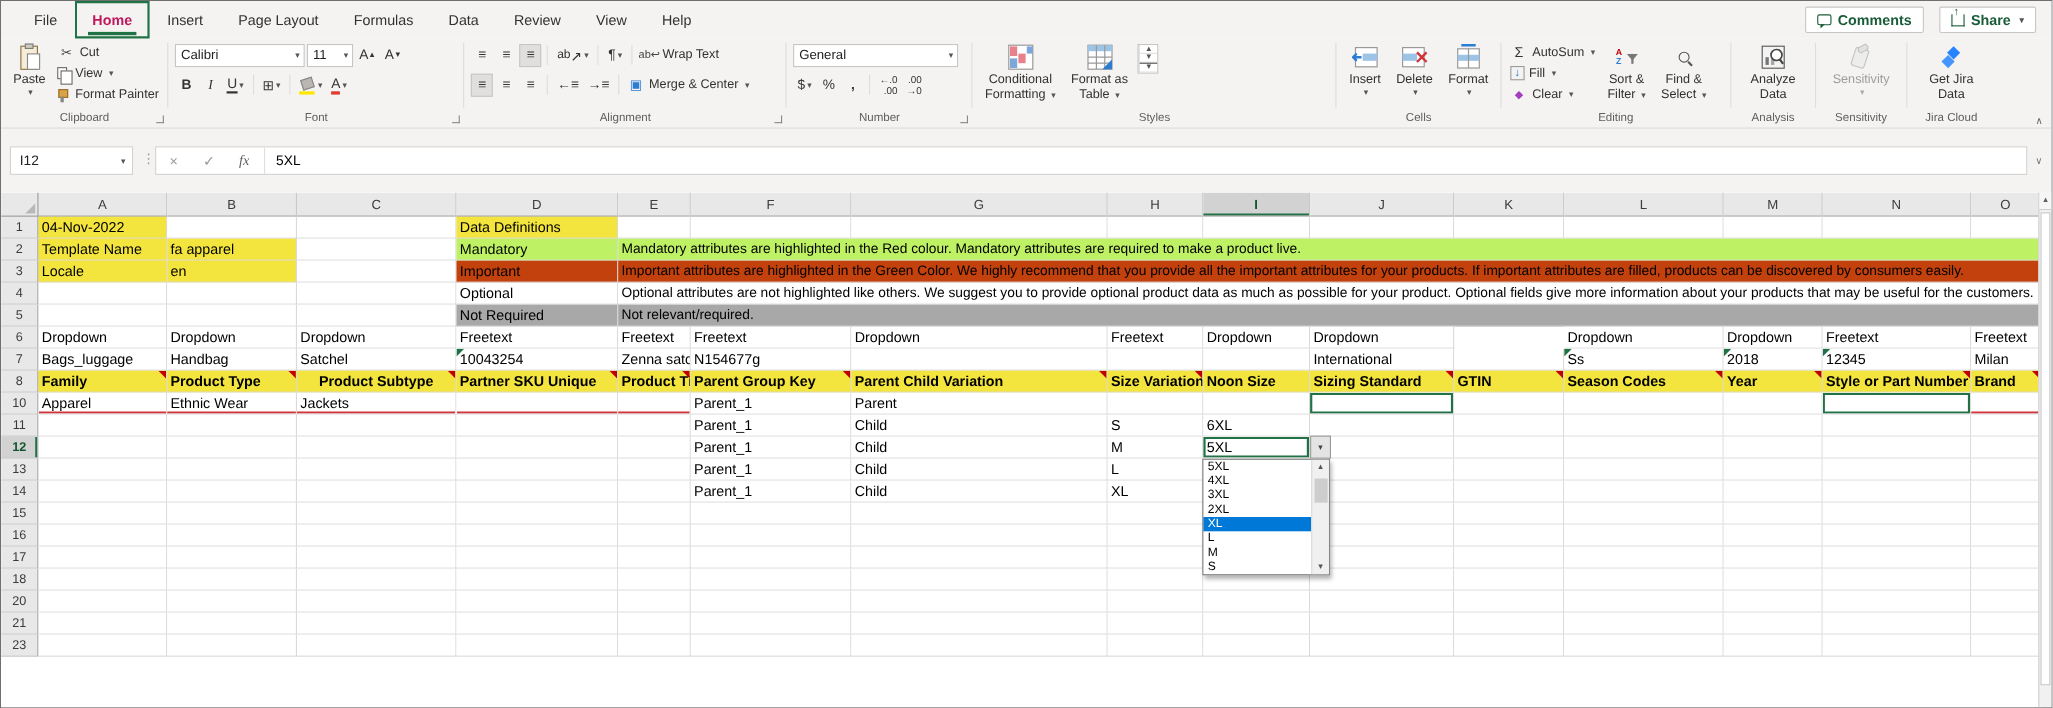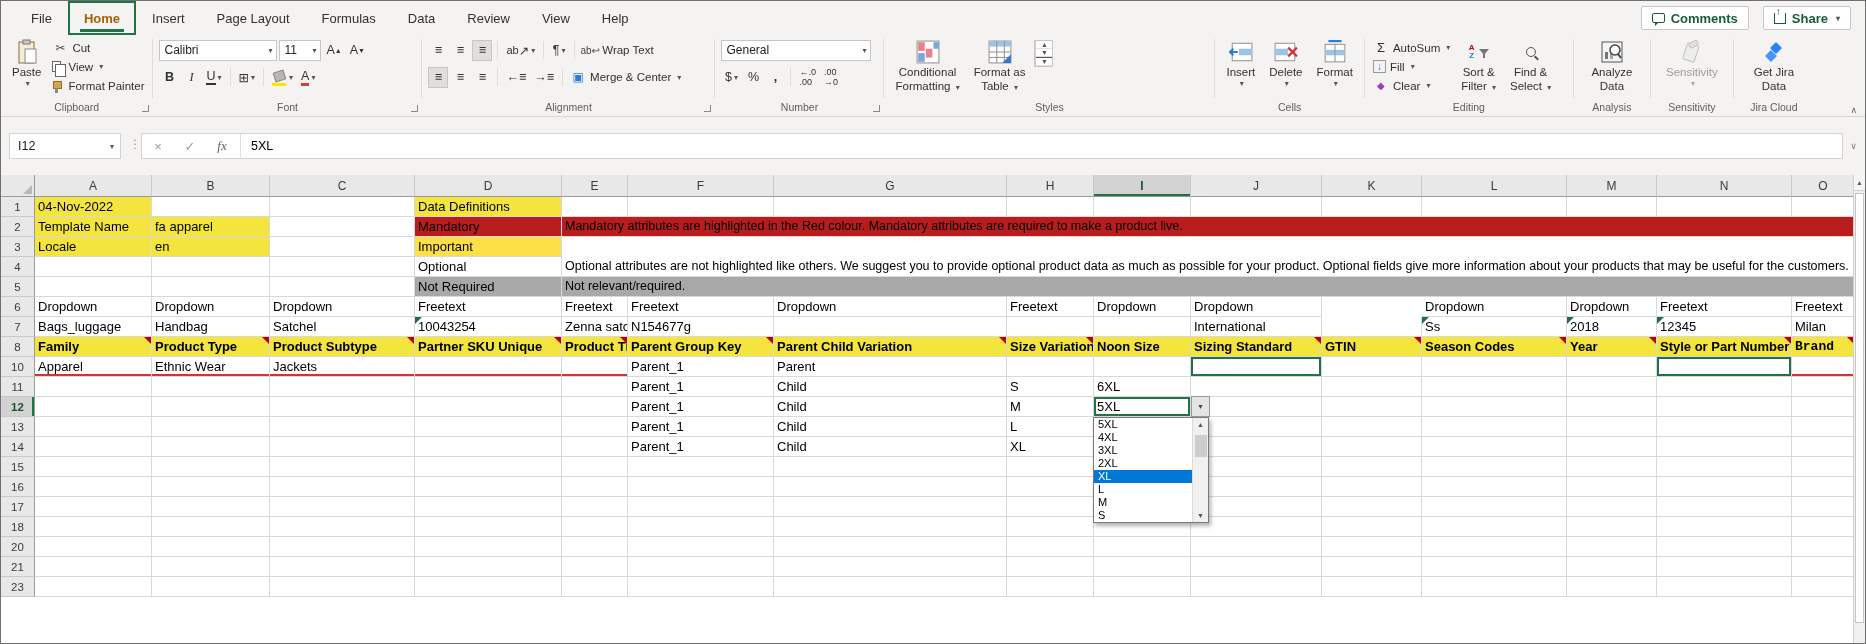--- a/index.html
+++ b/index.html
@@ -5,21 +5,21 @@
   html,body{margin:0;padding:0;background:#e8e8e8;}
   .page{position:relative;width:1866px;height:644px;background:#fff;border:1px solid #6f6f6f;
         box-sizing:border-box;font-family:"Liberation Sans",sans-serif;overflow:hidden;
         -webkit-font-smoothing:antialiased;}
   .page *{box-sizing:border-box;}
 
   
   .tabbar{position:absolute;left:0;top:0;right:0;height:34px;background:#f4f3f2;display:flex;align-items:center;}
   .tabs{display:flex;align-items:center;height:100%;padding-left:14px;}
   .tab{font-size:13px;color:#323130;padding:0 16px;height:100%;display:flex;align-items:center;position:relative;cursor:default;white-space:nowrap;}
-  .tab.active{font-weight:bold;color:#a16207;}
+  .tab.active{font-weight:bold;color:#be185d;}
   .tab.active::after{content:"";position:absolute;left:12px;right:12px;bottom:3px;height:3px;background:#217346;}
   .tr-right{margin-left:auto;display:flex;gap:14px;padding-right:14px;}
   .pill{display:flex;align-items:center;gap:6px;border:1px solid #c8c6c4;background:#fff;height:24px;
         padding:0 10px;border-radius:2px;font-size:13px;color:#185c37;font-weight:bold;}
   .cmt-ic{width:13px;height:10px;border:1.5px solid #185c37;border-radius:2px;position:relative;display:inline-block;}
   .cmt-ic::after{content:"";position:absolute;left:2px;bottom:-4px;border-left:4px solid #185c37;border-bottom:4px solid transparent;}
   .shr-ic{width:12px;height:11px;border:1.5px solid #185c37;border-top:none;position:relative;display:inline-block;}
   .shr-ic::after{content:"↑";position:absolute;left:1px;top:-7px;font-size:10px;color:#185c37;font-weight:bold;}
   .car{font-size:8px;color:#555;margin-left:2px;}
 
@@ -90,22 +90,22 @@
   .chead{background:#e8e8e8;border-right:1px solid #c9c9c9;border-bottom:1px solid #9a9a9a;
          font-size:12px;color:#3b3b3b;display:flex;align-items:center;justify-content:center;}
   .chead.selc{background:#d2d2d2;color:#14562e;box-shadow:inset 0 -2px 0 #217346;font-weight:bold;}
   .srow{display:flex;height:20px;}
   .rhead{width:34px;background:#e8e8e8;border-right:1px solid #9a9a9a;border-bottom:1px solid #c9c9c9;
          font-size:11.5px;color:#3b3b3b;display:flex;align-items:center;justify-content:center;}
   .rhead.selr{background:#d2d2d2;color:#14562e;box-shadow:inset -2px 0 0 #217346;font-weight:bold;}
   .cell{border-right:1px solid #d9d9d9;border-bottom:1px solid #d9d9d9;font-size:13px;color:#000;
         padding:0 3px;line-height:19px;white-space:nowrap;overflow:hidden;position:relative;background:#fff;}
   .fy{background:#f3e53d;}
-  .fr{background:#b91c1c;}
-  .fg{background:#fde047;}
+  .fr{background:#bef264;}
+  .fg{background:#c2410c;}
   .fgr{background:#a8a8a8;}
   .hdr{background:#f3e53d;font-weight:bold;}
   .banner{font-size:12.5px;}
   .rtri::after{content:"";position:absolute;right:0;top:0;border-top:7px solid #c00000;border-left:7px solid transparent;}
   .gtri::before{content:"";position:absolute;left:0;top:0;border-top:7px solid #1e7145;border-right:7px solid transparent;}
   .bbred{box-shadow:inset 0 -2px 0 #d13438;}
   .boxg{box-shadow:inset 0 0 0 2px #217346;}
   .active{box-shadow:inset 0 0 0 2px #217346;z-index:2;overflow:visible;}
   .dvbtn{position:absolute;right:-20px;top:-1px;width:19px;height:21px;background:#e4e4e4;border:1px solid #9a9a9a;
          display:flex;align-items:center;justify-content:center;font-size:8px;color:#444;z-index:3;}
@@ -255,21 +255,21 @@
             <span class="car">▾</span>
           </span>
         </div>
       </div>
       <div class="grp-label"><span>Alignment</span>
         <span class="lnch"></span></div>
     </div>
     <div class="sep"></div>
 
     <div class="grp" style="min-width:168px;">
-      <div class="grp-body" style="flex-direction:column;gap:3px;">
+      <div class="grp-body" style="flex-direction:column;gap:3px;text-align:right;">
         <div class="rw">
           <div class="combo w150">
             <span>General</span>
             <span class="car">▾</span>
           </div>
         </div>
         <div class="rw">
           <span class="tbtn">$<span class="car">▾</span></span>
           <span class="tbtn">%</span>
           <span class="tbtn" style="font-weight:bold">,</span>
@@ -512,20 +512,21 @@
         <div class="cell" style="width: 145px;"></div>
         <div class="cell fr" style="width: 147px;"><span>Mandatory</span></div>
         <div class="cell fr banner" style="width: 1293px;"><span>Mandatory attributes are highlighted in the Red colour. Mandatory attributes are required to make a product live.</span></div>
       </div>
       <div class="srow">
         <div class="rhead">3</div>
         <div class="cell fy" style="width: 117px;"><span>Locale</span></div>
         <div class="cell fy" style="width: 118px;"><span>en</span></div>
         <div class="cell" style="width: 145px;"></div>
         <div class="cell fg" style="width: 147px;"><span>Important</span></div>
+        <div class="cell fg banner" style="width: 1293px;"><span>Important attributes are highlighted in the Green Color. We highly recommend that you provide all the important attributes for your products. If important attributes are filled, products can be discovered by consumers easily.</span></div>
       </div>
       <div class="srow">
         <div class="rhead">4</div>
         <div class="cell" style="width: 117px;"></div>
         <div class="cell" style="width: 118px;"></div>
         <div class="cell" style="width: 145px;"></div>
         <div class="cell" style="width: 147px;"><span>Optional</span></div>
         <div class="cell banner" style="width: 1293px;"><span>Optional attributes are not highlighted like others. We suggest you to provide optional product data as much as possible for your product. Optional fields give more information about your products that may be useful for the customers.</span></div>
       </div>
       <div class="srow">
@@ -569,33 +570,33 @@
         <div class="cell" style="width: 100px;"></div>
         <div class="cell gtri" style="width: 145px;"><span>Ss</span></div>
         <div class="cell gtri" style="width: 90px;"><span>2018</span></div>
         <div class="cell gtri" style="width: 135px;"><span>12345</span></div>
         <div class="cell" style="width: 63px;"><span>Milan</span></div>
       </div>
       <div class="srow">
         <div class="rhead">8</div>
         <div class="cell hdr rtri" style="width: 117px;"><span>Family</span></div>
         <div class="cell hdr rtri" style="width: 118px;"><span>Product Type</span></div>
-        <div class="cell hdr rtri" style="width: 145px;"><span>Product Subtype</span></div>
+        <div class="cell hdr rtri" style="width: 145px; text-align: center;"><span>Product Subtype</span></div>
         <div class="cell hdr rtri" style="width: 147px;"><span>Partner SKU Unique</span></div>
         <div class="cell hdr rtri" style="width: 66px;"><span>Product Title</span></div>
         <div class="cell hdr rtri" style="width: 146px;"><span>Parent Group Key</span></div>
         <div class="cell hdr rtri" style="width: 233px;"><span>Parent Child Variation</span></div>
         <div class="cell hdr rtri" style="width: 87px;"><span>Size Variation</span></div>
         <div class="cell hdr" style="width: 97px;"><span>Noon Size</span></div>
         <div class="cell hdr rtri" style="width: 131px;"><span>Sizing Standard</span></div>
         <div class="cell hdr rtri" style="width: 100px;"><span>GTIN</span></div>
         <div class="cell hdr rtri" style="width: 145px;"><span>Season Codes</span></div>
         <div class="cell hdr rtri" style="width: 90px;"><span>Year</span></div>
         <div class="cell hdr rtri" style="width: 135px;"><span>Style or Part Number</span></div>
-        <div class="cell hdr rtri" style="width: 63px; font-family: Liberation Mono, monospace;"><span>Brand</span></div>
+        <div class="cell hdr rtri" style="width: 63px;"><span>Brand</span></div>
       </div>
       <div class="srow">
         <div class="rhead">10</div>
         <div class="cell bbred" style="width: 117px;"><span>Apparel</span></div>
         <div class="cell bbred" style="width: 118px;"><span>Ethnic Wear</span></div>
         <div class="cell bbred" style="width: 145px;"><span>Jackets</span></div>
         <div class="cell bbred" style="width: 147px;"></div>
         <div class="cell bbred" style="width: 66px;"></div>
         <div class="cell" style="width: 146px;"><span>Parent_1</span></div>
         <div class="cell" style="width: 233px;"><span>Parent</span></div>

